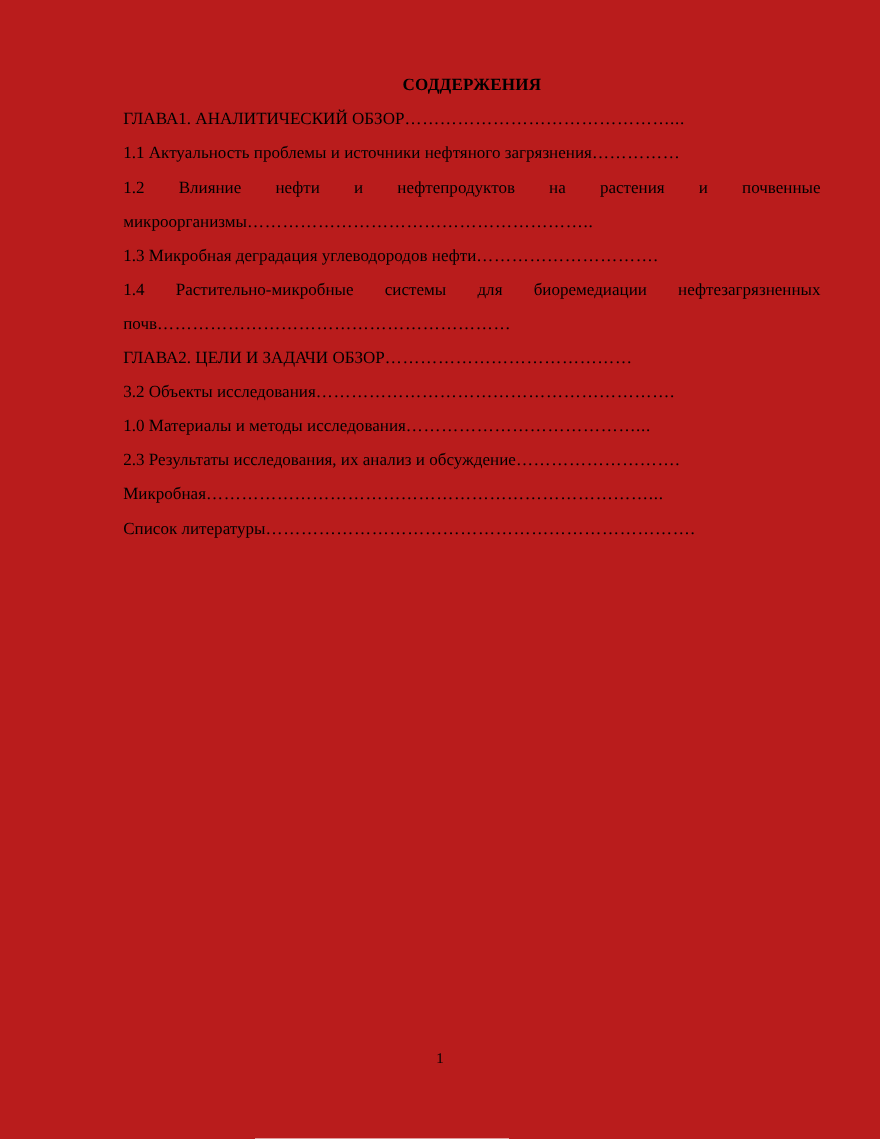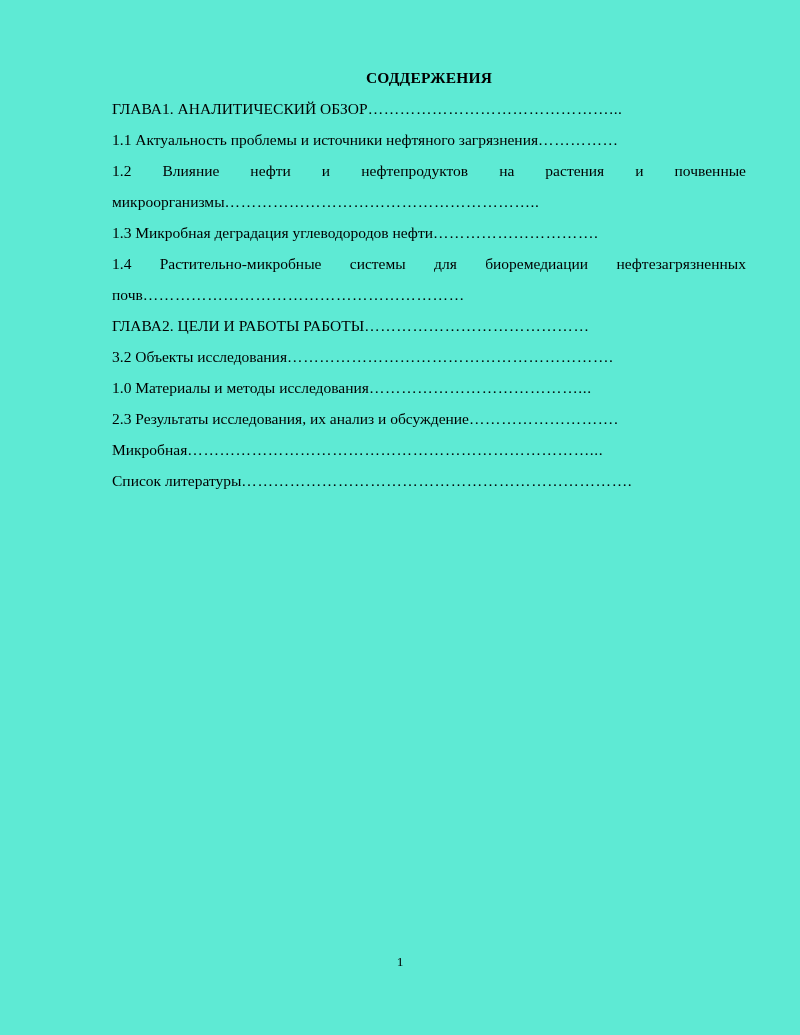--- a/index.html
+++ b/index.html
@@ -9,21 +9,21 @@
     background: #ffffff;
   }
   body {
     font-family: "Liberation Serif", "DejaVu Serif", serif;
     color: #000000;
   }
   .page {
     position: relative;
     width: 800px;
     height: 1035px;
-    background: #5eead4;
+    background: #b91c1c;
     margin: 0 auto;
     overflow: hidden;
   }
   .content {
     position: absolute;
     left: 112px;
     top: 62px;
     width: 634px;
   }
   .doc-title {
@@ -82,21 +82,21 @@
   <div class="content">
 
     <h1 class="doc-title">СОДДЕРЖЕНИЯ</h1>
 
     <ul class="toc-list">
         <li class="toc-entry"><span class="label">ГЛАВА1. АНАЛИТИЧЕСКИЙ ОБЗОР</span><span class="lead">………………………………………...</span></li>
         <li class="toc-entry"><span class="label">1.1 Актуальность проблемы и источники нефтяного загрязнения</span><span class="lead">……………</span></li>
         <li class="toc-entry wrap"><span class="label">1.2 Влияние нефти и нефтепродуктов на растения и почвенные микроорганизмы</span><span class="lead">…………………………………………………..</span></li>
         <li class="toc-entry"><span class="label">1.3 Микробная деградация углеводородов нефти</span><span class="lead">………………………….</span></li>
         <li class="toc-entry wrap"><span class="label">1.4 Растительно-микробные системы для биоремедиации нефтезагрязненных почв</span><span class="lead">……………………………………………………</span></li>
-        <li class="toc-entry"><span class="label">ГЛАВА2. ЦЕЛИ И РАБОТЫ РАБОТЫ</span><span class="lead">……………………………………</span></li>
+        <li class="toc-entry"><span class="label">ГЛАВА2. ЦЕЛИ И ЗАДАЧИ ОБЗОР</span><span class="lead">……………………………………</span></li>
         <li class="toc-entry"><span class="label">3.2 Объекты исследования</span><span class="lead">…………………………………………………….</span></li>
         <li class="toc-entry"><span class="label">1.0 Материалы и методы исследования</span><span class="lead">…………………………………...</span></li>
         <li class="toc-entry"><span class="label">2.3 Результаты исследования, их анализ и обсуждение</span><span class="lead">……………………….</span></li>
         <li class="toc-entry"><span class="label">Микробная</span><span class="lead">…………………………………………………………………...</span></li>
         <li class="toc-entry"><span class="label">Список литературы</span><span class="lead">……………………………………………………………….</span></li>
       </ul>
 
   </div>
 
   <div class="page-number">1</div>

